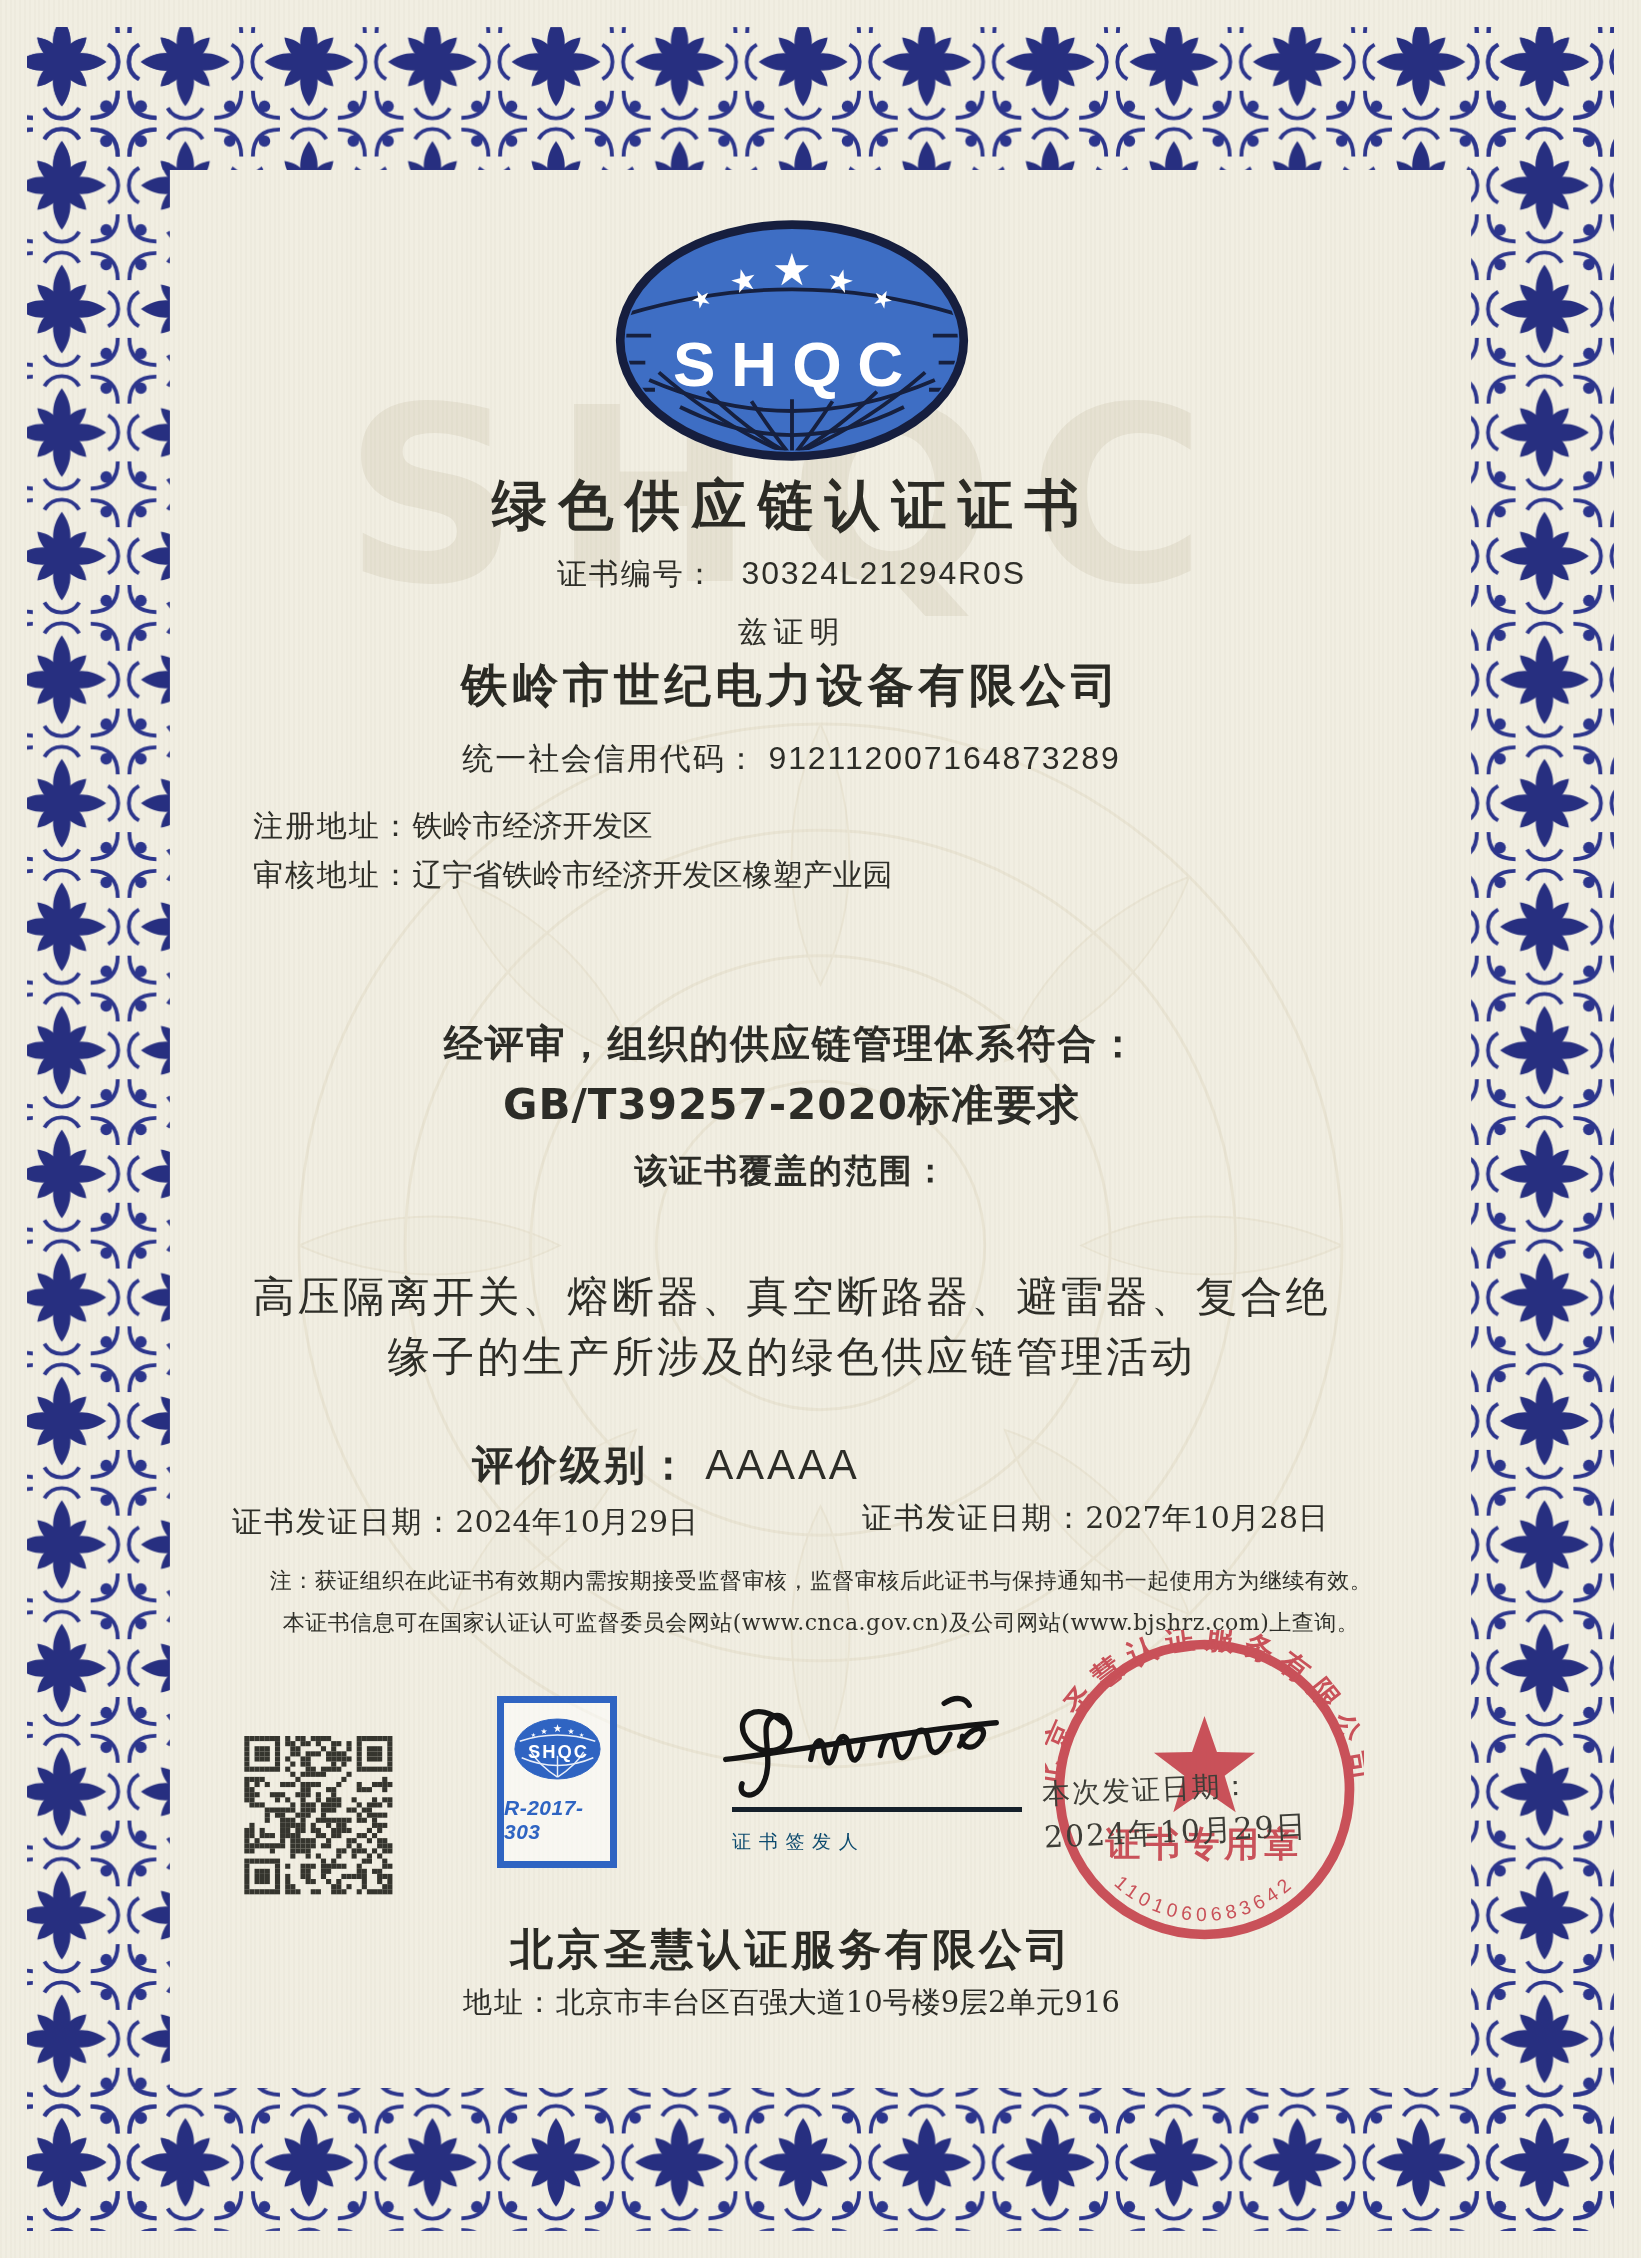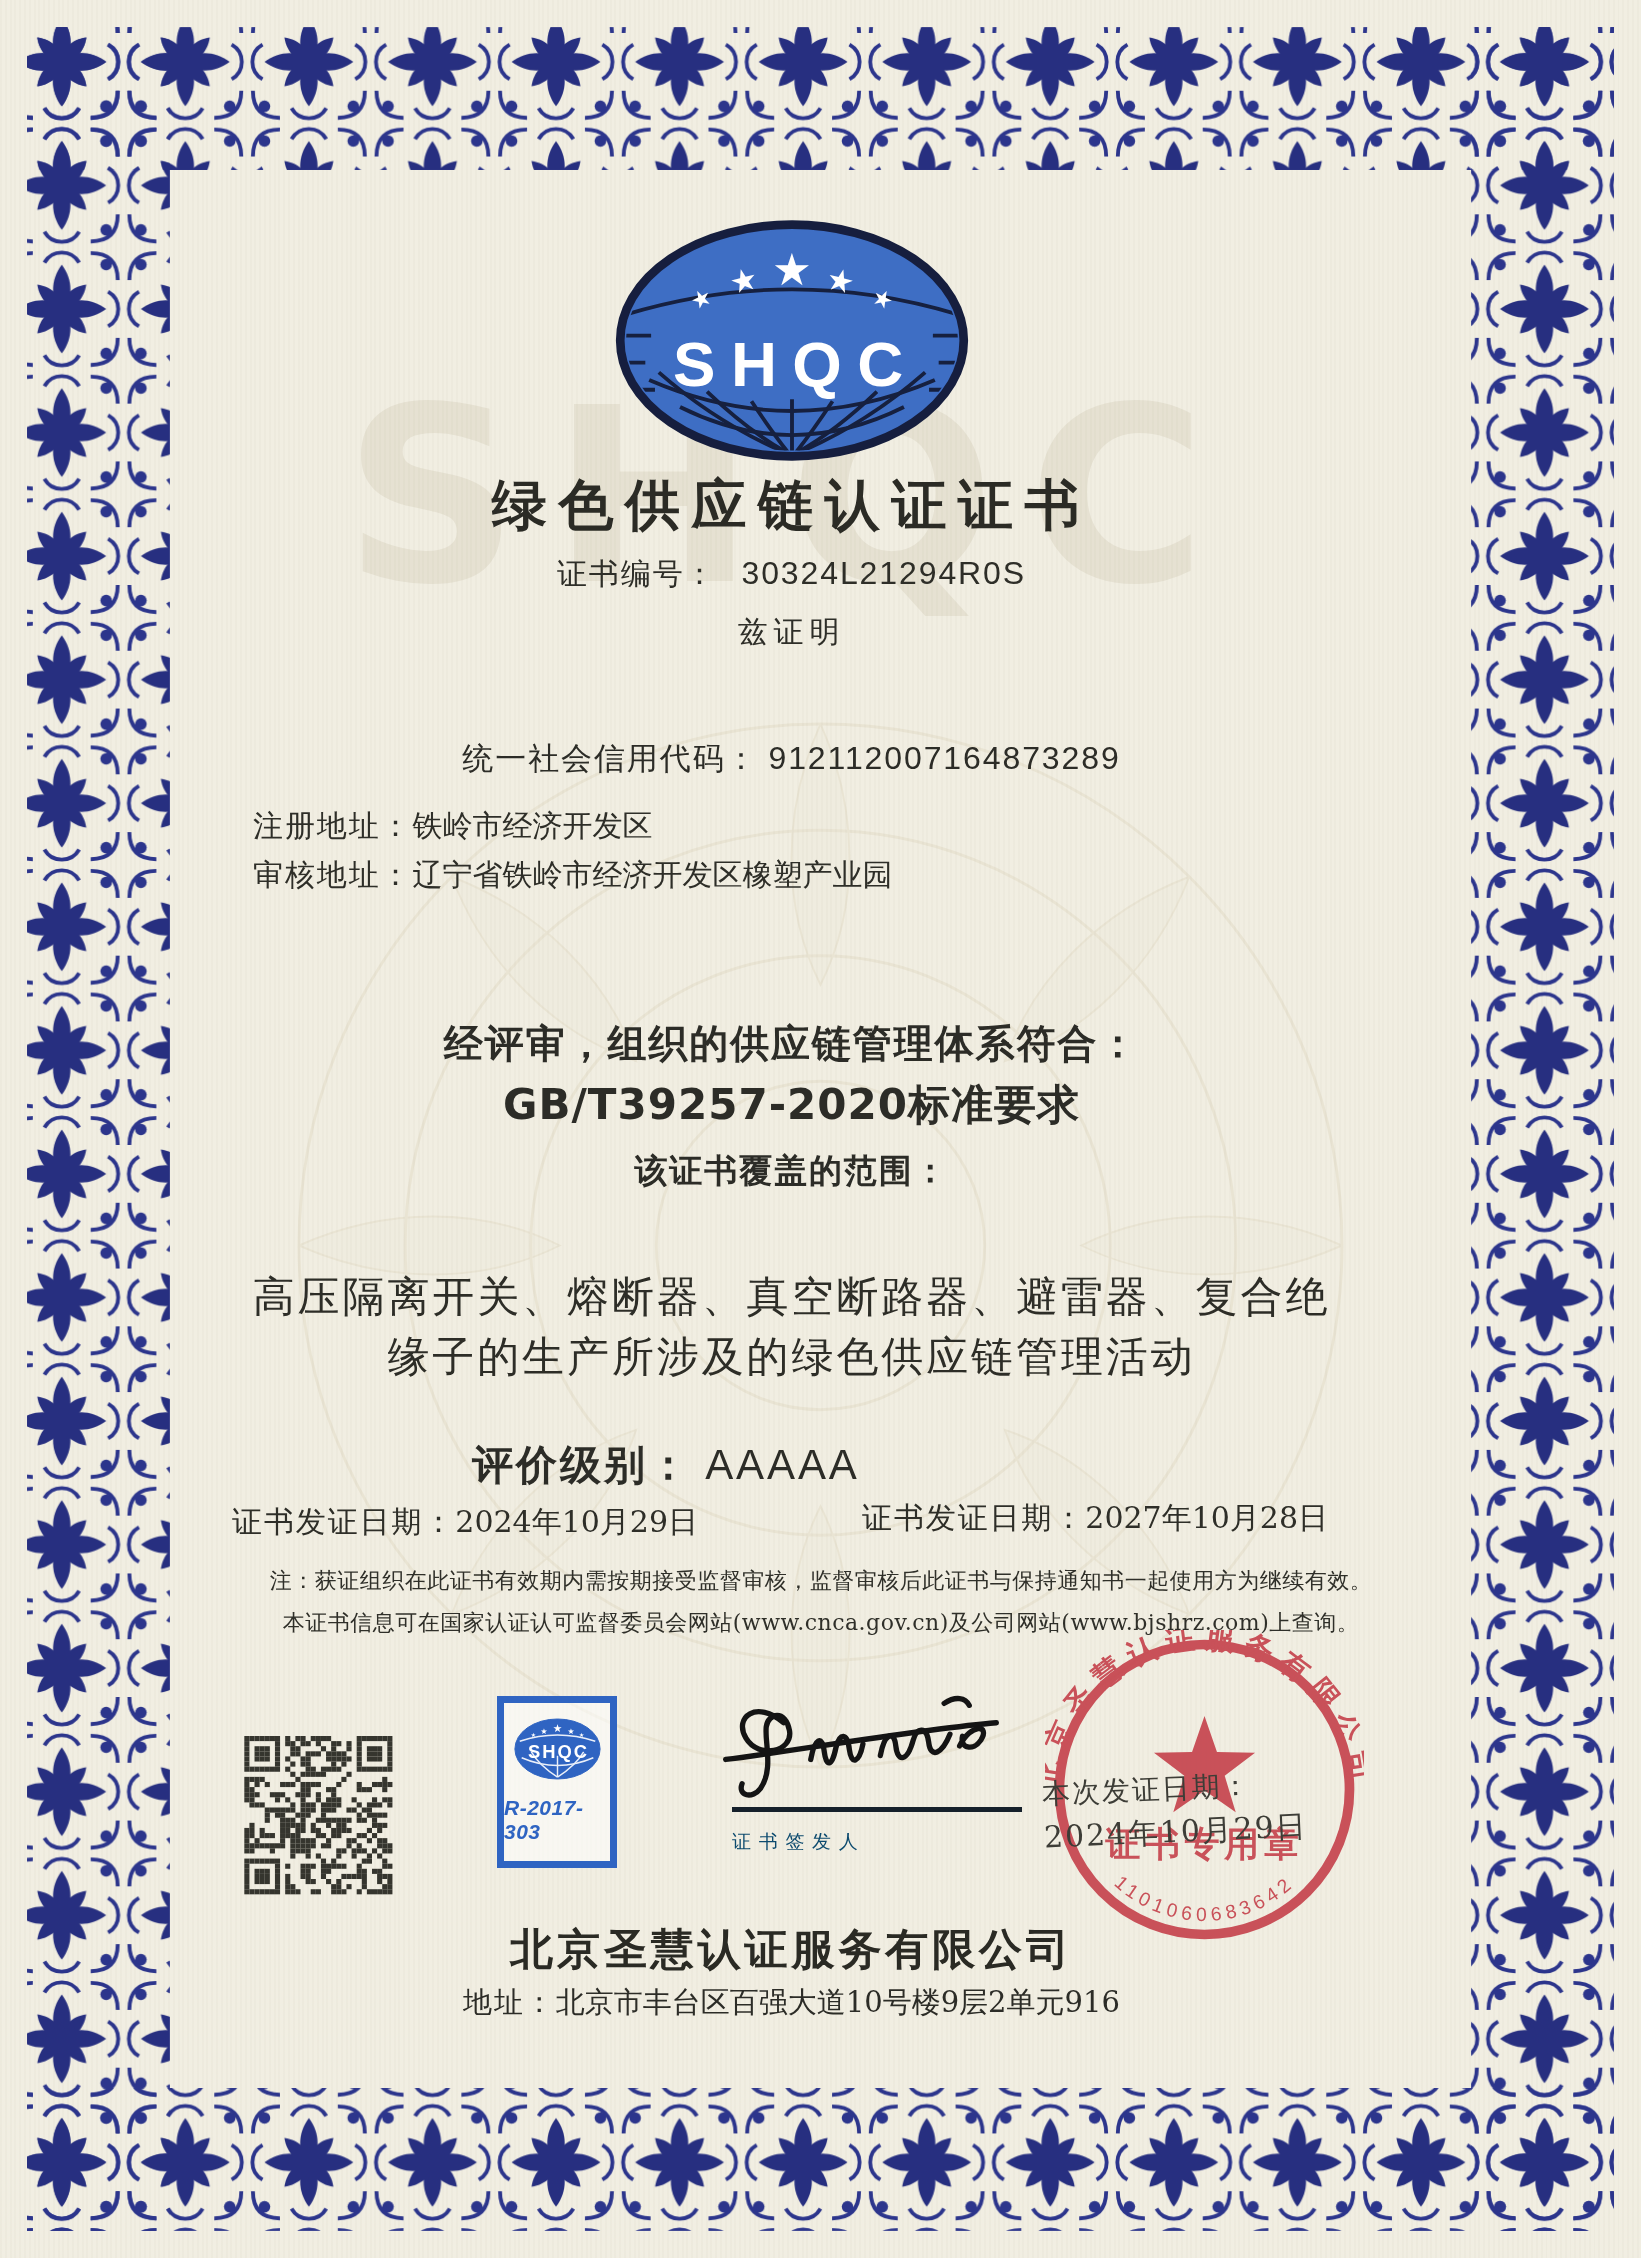--- a/index.html
+++ b/index.html
@@ -176,20 +176,21 @@
   </svg>
 
   <div id="title" class="abs ctr serif">绿色供应链认证证书</div>
 
   <div id="cert-no" class="abs ctr serif line31">
     <span class="lab">证书编号：</span><span class="valnum">30324L21294R0S</span>
   </div>
 
   <div id="hereby" class="abs ctr serif line31">兹证明</div>
 
+  <div id="company-name" class="abs ctr sans">铁岭市世纪电力设备有限公司</div>
 
   <div id="credit-code" class="abs ctr serif">
     <span class="lab">统一社会信用代码：</span><span class="valnum">912112007164873289</span>
   </div>
 
   <div id="reg-addr" class="abs serif line31">
     <span class="lab">注册地址：</span><span>铁岭市经济开发区</span>
   </div>
 
   <div id="audit-addr" class="abs serif line31">

